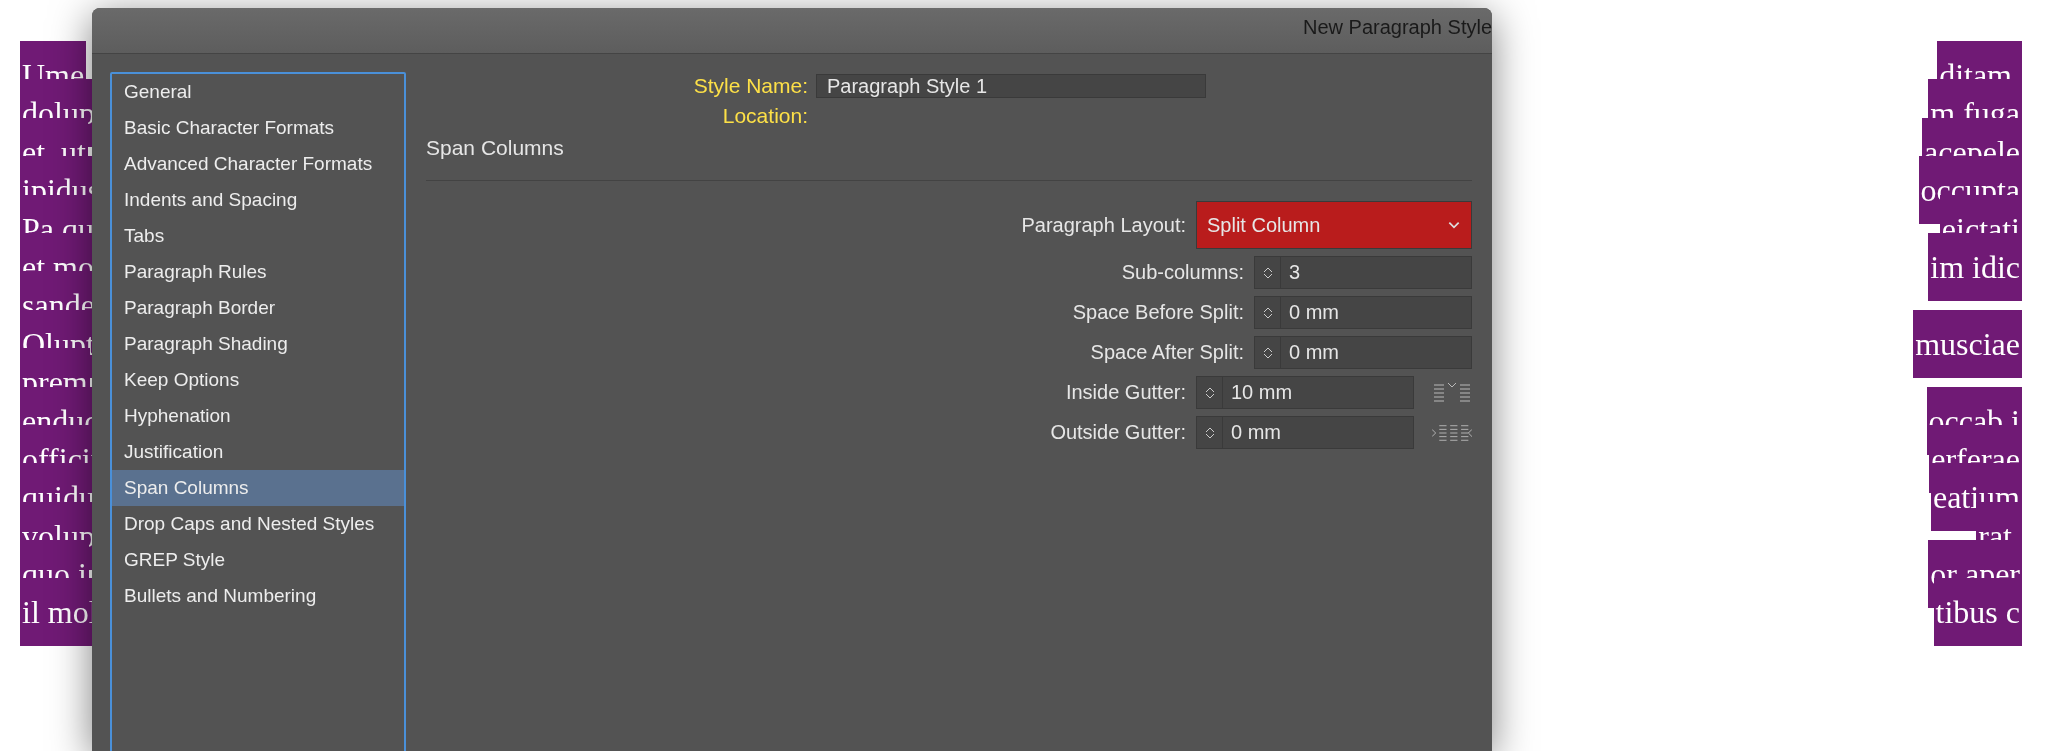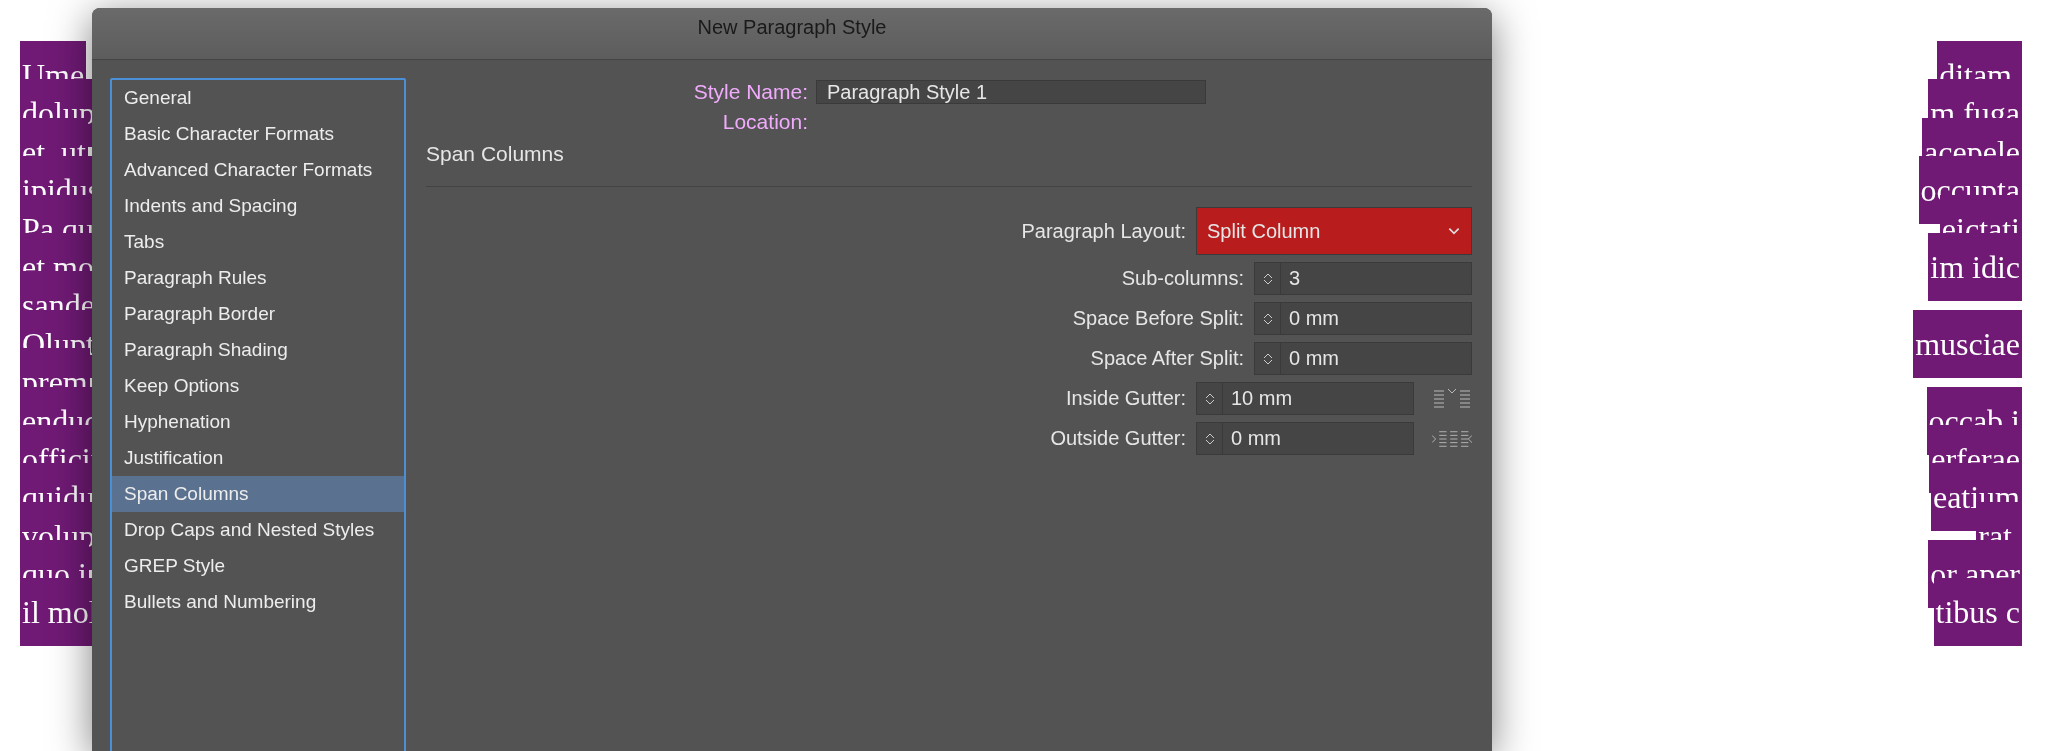--- a/index.html
+++ b/index.html
@@ -37,24 +37,24 @@
     top: 8px;
     left: 92px;
     width: 1400px;
     height: 743px;
     background: #535353;
     border-radius: 8px 8px 0 0;
     box-shadow: 0 8px 40px rgba(0,0,0,0.5);
     overflow: hidden;
   }
   .titlebar {
-    height: 52px;
+    height: 46px;
     background: linear-gradient(#6a6a6a, #5d5d5d);
     border-bottom: 1px solid #444;
-    text-align: center;
+    text-align: right;
     line-height: 38px;
     font-size: 20px;
     color: #1a1a1a;
     font-weight: 400;
   }
   .dialog-body {
     display: flex;
     height: calc(100% - 38px);
   }
   .sidebar {
@@ -81,21 +81,21 @@
     color: #e6e6e6;
   }
   .row {
     display: flex;
     align-items: center;
     margin-bottom: 6px;
   }
   .label {
     text-align: right;
     font-size: 20px;
-    color: #f0abfc;
+    color: #fde047;
     padding-right: 8px;
   }
   .header-row .label { width: 390px; font-size: 21px; }
   .text-input {
     background: #454545;
     border: 1px solid #3a3a3a;
     color: #e6e6e6;
     font-size: 20px;
     padding: 4px 10px;
     height: 24px;

